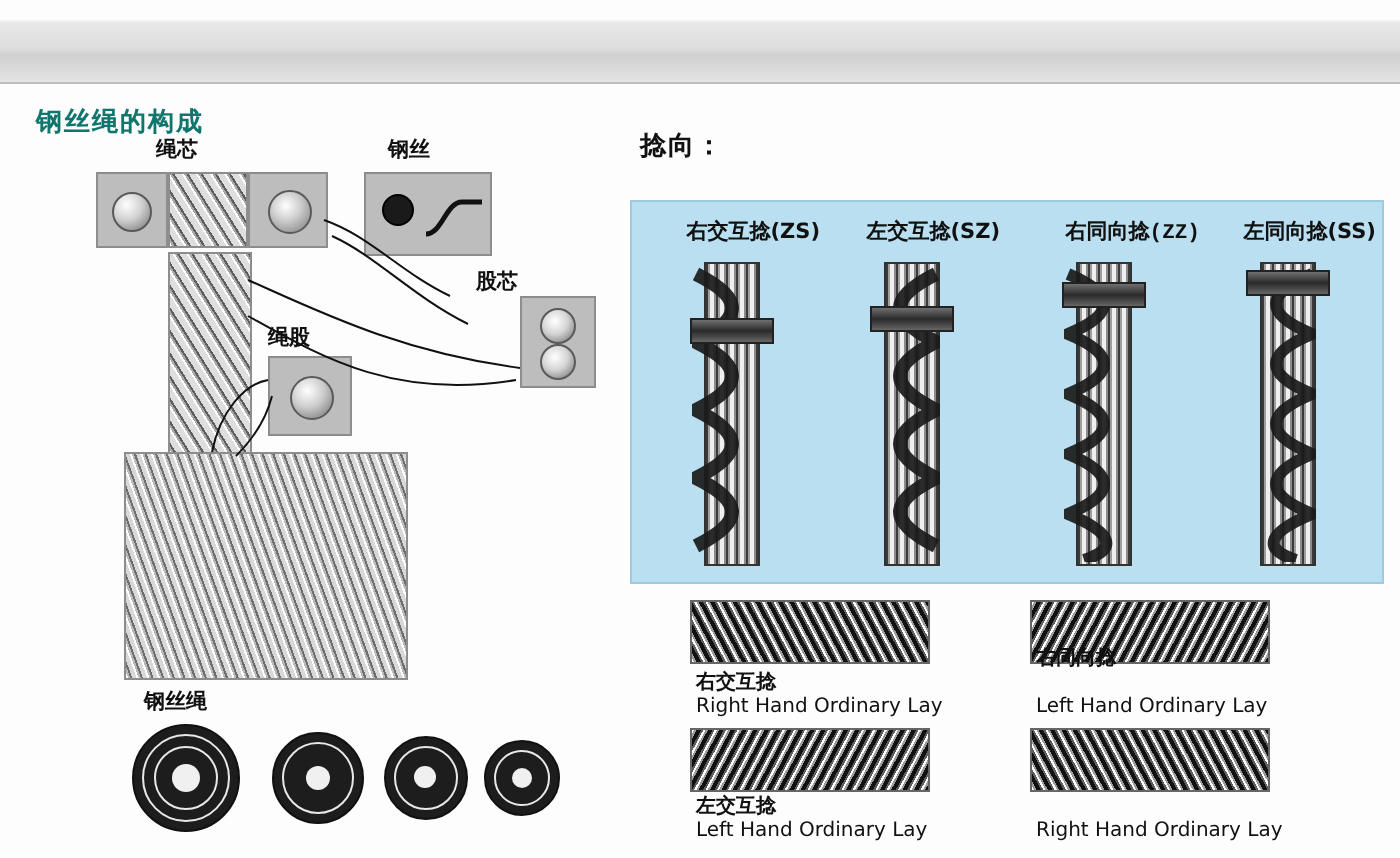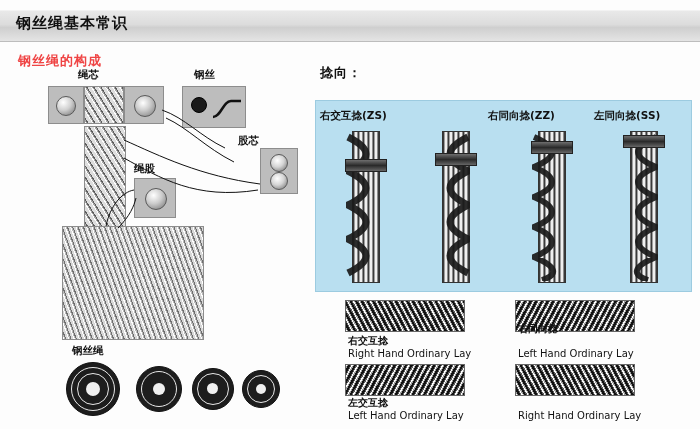--- a/index.html
+++ b/index.html
@@ -38,21 +38,21 @@
     color: #111;
     letter-spacing: 1px;
   }
 
   
   .h-left {
     position: absolute;
     left: 18px; top: 52px;
     font-size: 13px;
     font-weight: bold;
-    color: #ef4444;
+    color: #0f766e;
     letter-spacing: 1px;
   }
   .h-right {
     position: absolute;
     left: 320px; top: 48px;
     font-size: 13px;
     font-weight: bold;
     color: #111;
     letter-spacing: 1px;
     margin-top: 16px;
@@ -143,21 +143,21 @@
     width: 375px; height: 190px;
     background: #b9dff0;
     border: 1px solid #9ccbe0;
   }
   .lay-label {
     position: absolute;
     top: 8px;
     font-size: 10.5px;
     font-weight: bold;
     color: #111;
-    text-align: left;
+    text-align: right;
     white-space: nowrap;
   }
   .strand-col {
     position: absolute;
     top: 30px;
     width: 26px; height: 150px;
     background:
       repeating-linear-gradient(90deg,
         #3a3a3a 0px, #3a3a3a 1px,
         #9e9e9e 1px, #9e9e9e 2px,
@@ -216,21 +216,20 @@
     color: #111;
     white-space: nowrap;
   }
 </style>
 </head>
 <body>
 
 <div class="page">
 
   <div class="title-bar"></div>
-  <div class="title-text">钢丝绳基本常识</div>
 
   <div class="h-left">钢丝绳的构成</div>
 
   <div class="h-right">捻向：</div>
 
   <div class="left-wrap">
 
     <div class="label" style="left:68px; top:2px;">绳芯</div>
     <div class="label" style="left:184px; top:2px;">钢丝</div>
     <div class="label" style="left:228px; top:68px;">股芯</div>
@@ -308,27 +307,28 @@
 
   <div class="blue-panel">
 
     <div class="lay-label" style="left:4px; width:90px;">右交互捻(ZS)</div>
     <div class="strand-col" style="left:36px;"></div>
     <svg class="helix" style="left:30px;" viewBox="0 0 34 150">
       <path d="M2 6 C 26 18, 26 28, 2 40 C 26 52, 26 62, 2 74 C 26 86, 26 96, 2 108 C 26 120, 26 130, 2 142" stroke="#1a1a1a" stroke-width="7" fill="none" opacity="0.92"></path>
     </svg>
     <div class="clamp" style="left:29px; top:58px;"></div>
 
+    <div class="lay-label" style="left:92px; width:92px;">左交互捻(SZ)</div>
     <div class="strand-col" style="left:126px;"></div>
     <svg class="helix" style="left:120px;" viewBox="0 0 34 150">
       <path d="M32 6 C 8 18, 8 28, 32 40 C 8 52, 8 62, 32 74 C 8 86, 8 96, 32 108 C 8 120, 8 130, 32 142" stroke="#1a1a1a" stroke-width="7" fill="none" opacity="0.92"></path>
     </svg>
     <div class="clamp" style="left:119px; top:52px;"></div>
 
-    <div class="lay-label" style="left:172px; width:96px;">右同向捻(ZZ)</div>
+    <div class="lay-label" style="left:188px; width:96px;font-family:Liberation Mono, monospace;">右同向捻(ZZ)</div>
     <div class="strand-col" style="left:222px;"></div>
     <svg class="helix" style="left:216px;" viewBox="0 0 34 150">
       <path d="M2 6 C 26 16, 26 26, 2 36 C 26 46, 26 56, 2 66 C 26 76, 26 86, 2 96 C 26 106, 26 116, 2 126 C 26 136, 26 144, 10 149" stroke="#1a1a1a" stroke-width="6" fill="none" opacity="0.92"></path>
     </svg>
     <div class="clamp" style="left:215px; top:40px;"></div>
 
     <div class="lay-label" style="left:278px; width:94px;">左同向捻(SS)</div>
     <div class="strand-col" style="left:314px;"></div>
     <svg class="helix" style="left:308px;" viewBox="0 0 34 150">
       <path d="M32 6 C 8 16, 8 26, 32 36 C 8 46, 8 56, 32 66 C 8 76, 8 86, 32 96 C 8 106, 8 116, 32 126 C 8 136, 8 144, 24 149" stroke="#1a1a1a" stroke-width="6" fill="none" opacity="0.92"></path>

